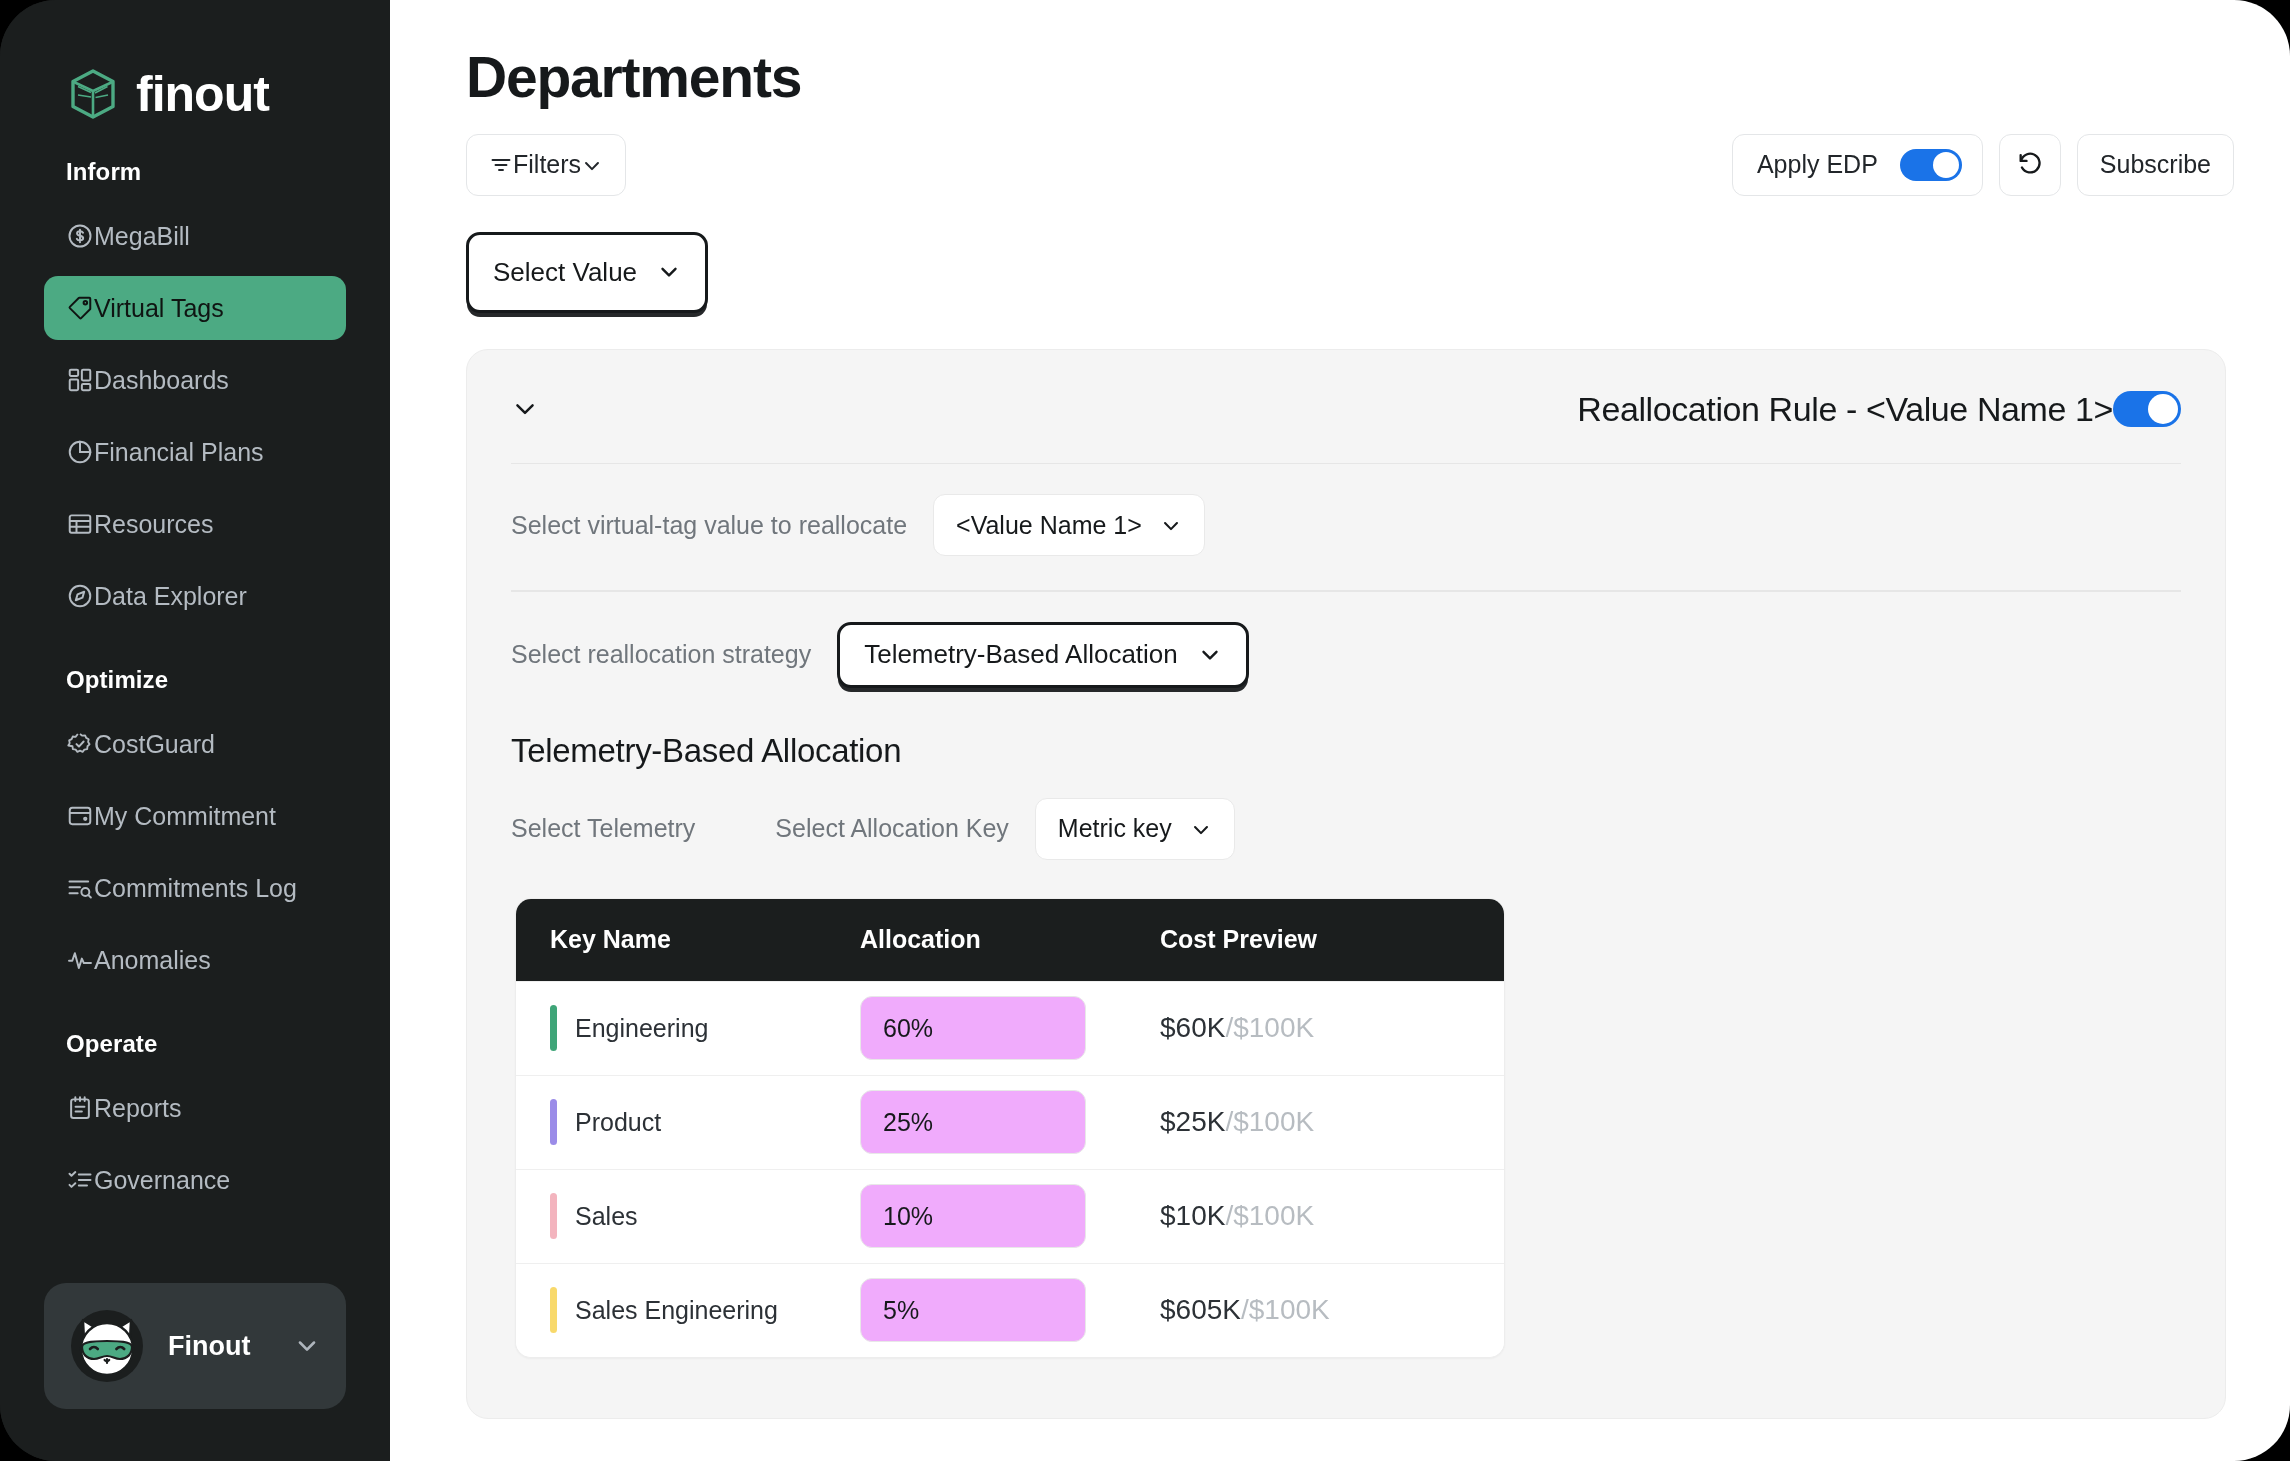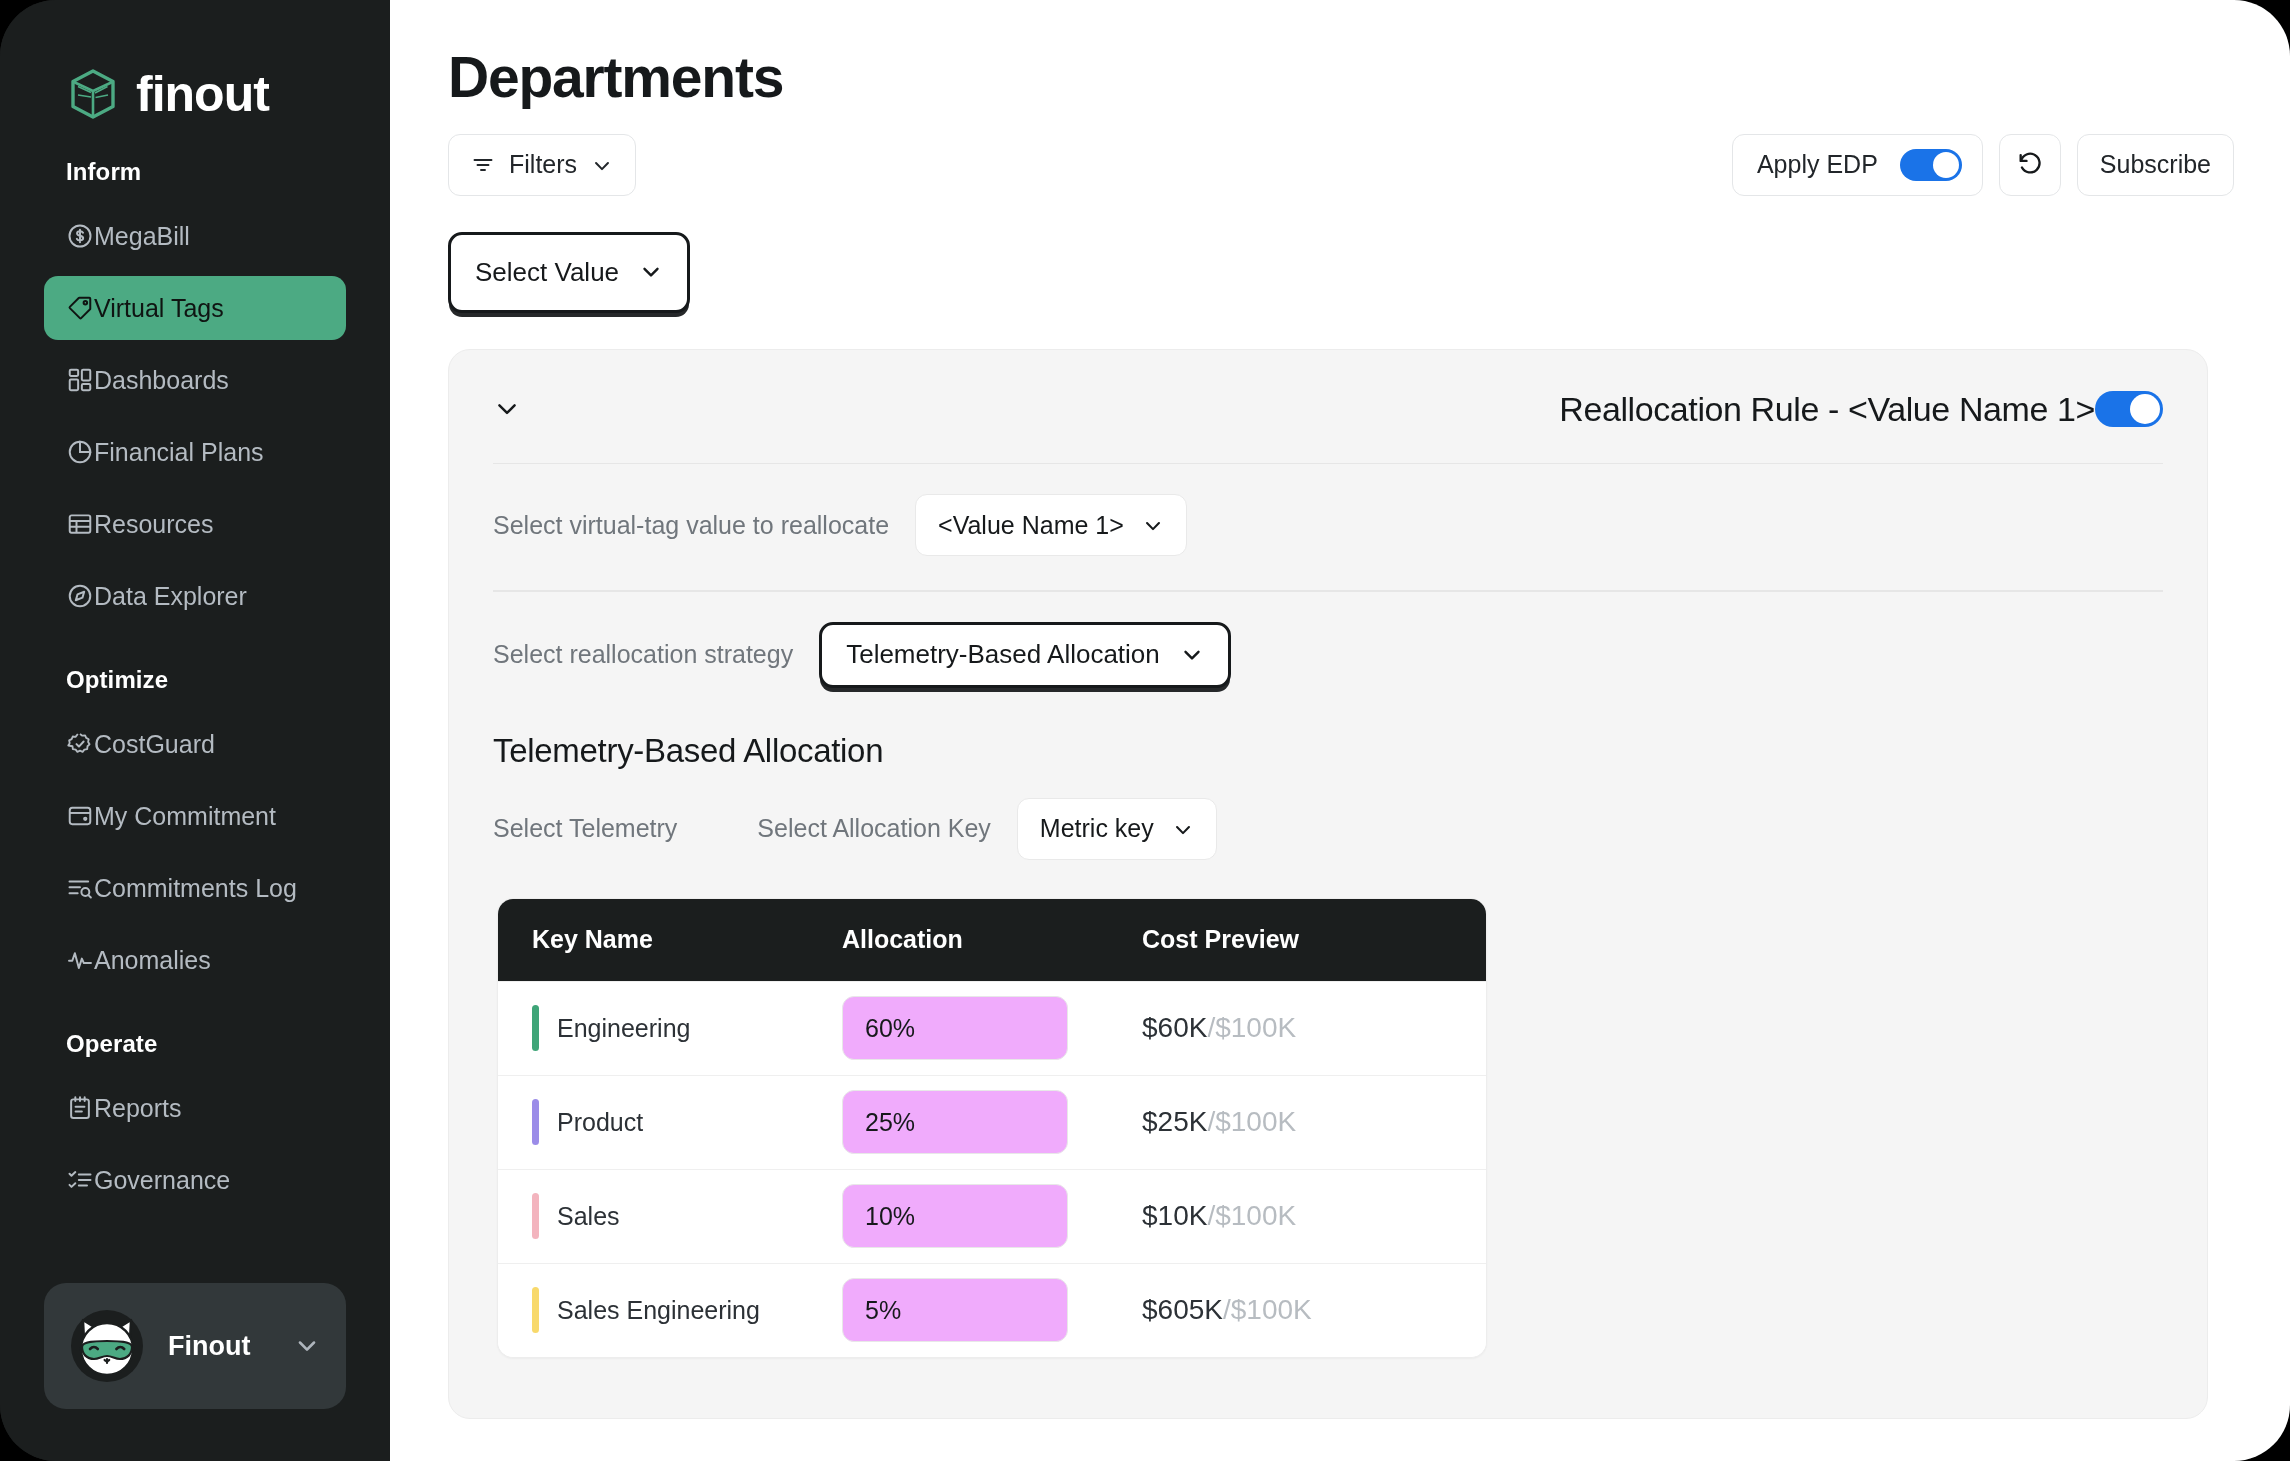--- a/index.html
+++ b/index.html
@@ -89,40 +89,40 @@
   }
   .avatar { width: 74px; height: 74px; flex: 0 0 74px; border-radius: 50%; overflow: hidden; }
   .account-name { color: #ffffff; font-size: 27px; font-weight: 600; flex: 1 1 auto; }
   .account-chev { width: 26px; height: 26px; flex: 0 0 26px; }
 
   
   .main {
     flex: 1 1 auto;
     background: #ffffff;
     position: relative;
-    padding: 48px 56px 0 58px;
+    padding: 48px 56px 0 76px;
     overflow: hidden;
   }
 
   .page-title {
     font-size: 57px;
     font-weight: 700;
     color: #16191b;
     letter-spacing: -1.2px;
     line-height: 1.05;
     margin-bottom: 26px;
   }
 
   .toolbar-row {
     display: flex; align-items: center; justify-content: space-between;
     height: 62px;
   }
 
   .btn {
-    display: inline-flex; align-items: center; gap: 14px;
+    display: inline-flex; align-items: center; 
     height: 62px;
     padding: 0 22px;
     border: 1.5px solid #e4e6e8;
     border-radius: 12px;
     background: #ffffff;
     font-size: 25px;
     color: #22262a;
     cursor: pointer;
     white-space: nowrap;
   }

